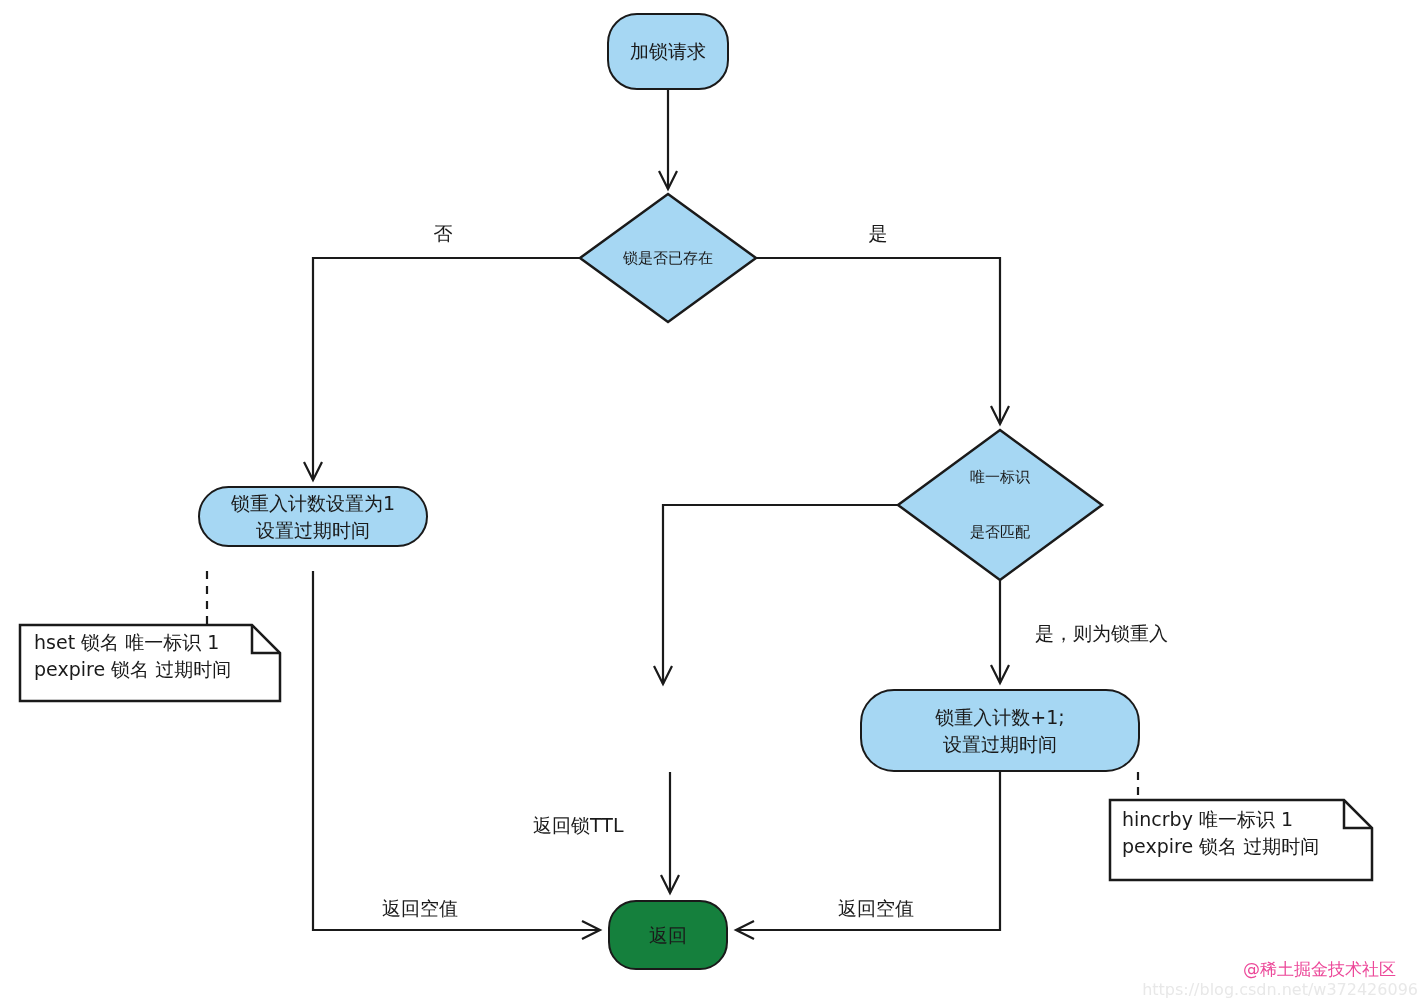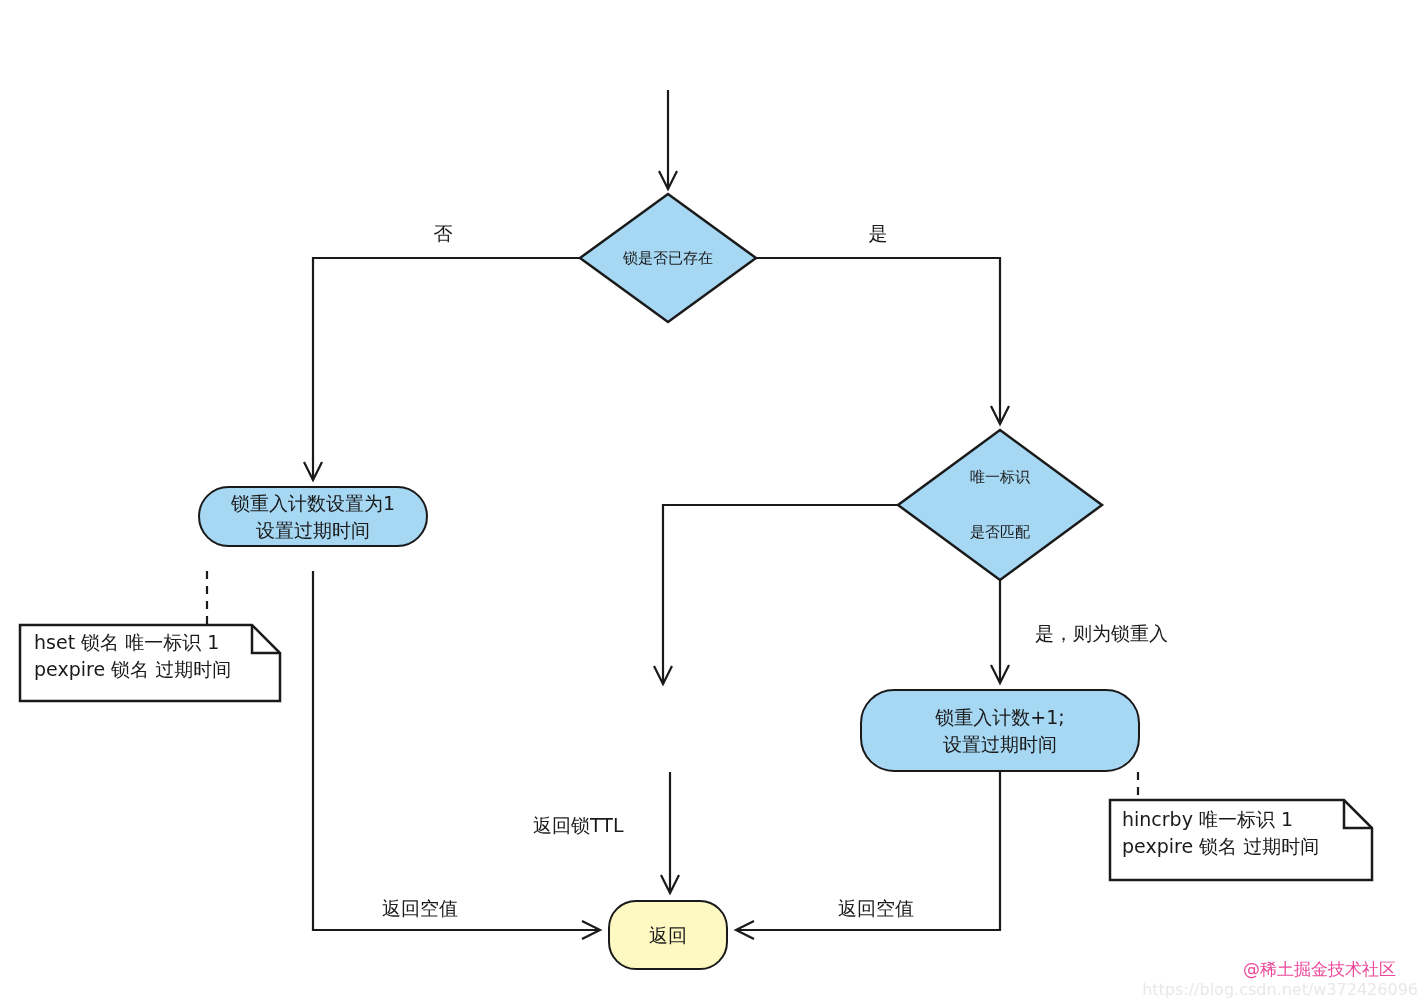--- a/index.html
+++ b/index.html
@@ -125,33 +125,36 @@
 
     <polygon points="1000,430 1102,505 1000,580 898,505" stroke="#1a1a1a" stroke-width="2.5" stroke-linejoin="miter" fill="#A6D7F3"></polygon>
 
     <path d="M20,625 L252,625 L280,653 L280,701 L20,701 Z" stroke="#1a1a1a" stroke-width="2.5" fill="#ffffff"></path>
     <path d="M252,625 L252,653 L280,653" fill="none" stroke="#1a1a1a" stroke-width="2.5"></path>
 
     <path d="M1110,800 L1344,800 L1372,828 L1372,880 L1110,880 Z" stroke="#1a1a1a" stroke-width="2.5" fill="#ffffff"></path>
     <path d="M1344,800 L1344,828 L1372,828" fill="none" stroke="#1a1a1a" stroke-width="2.5"></path>
   </svg>
 
+  <div class="node node-start" style="background:#A6D7F3;">
+    <span>加锁请求</span>
+  </div>
 
   <div class="node node-setcount" style="background:#A6D7F3;">
     <span>锁重入计数设置为1</span>
     <span>设置过期时间</span>
   </div>
 
 
   <div class="node node-incr" style="background:#A6D7F3;">
     <span>锁重入计数+1;</span>
     <span>设置过期时间</span>
   </div>
 
-  <div class="node node-return" style="background:#fef9c3;">
+  <div class="node node-return" style="background:#15803d;">
     <span>返回</span>
   </div>
 
   <div class="diamond-label diamond1-label">
     <span>锁是否已存在</span>
   </div>
   <div class="diamond-label diamond2-label">
     <span>唯一标识</span>
     <span>是否匹配</span>
   </div>

